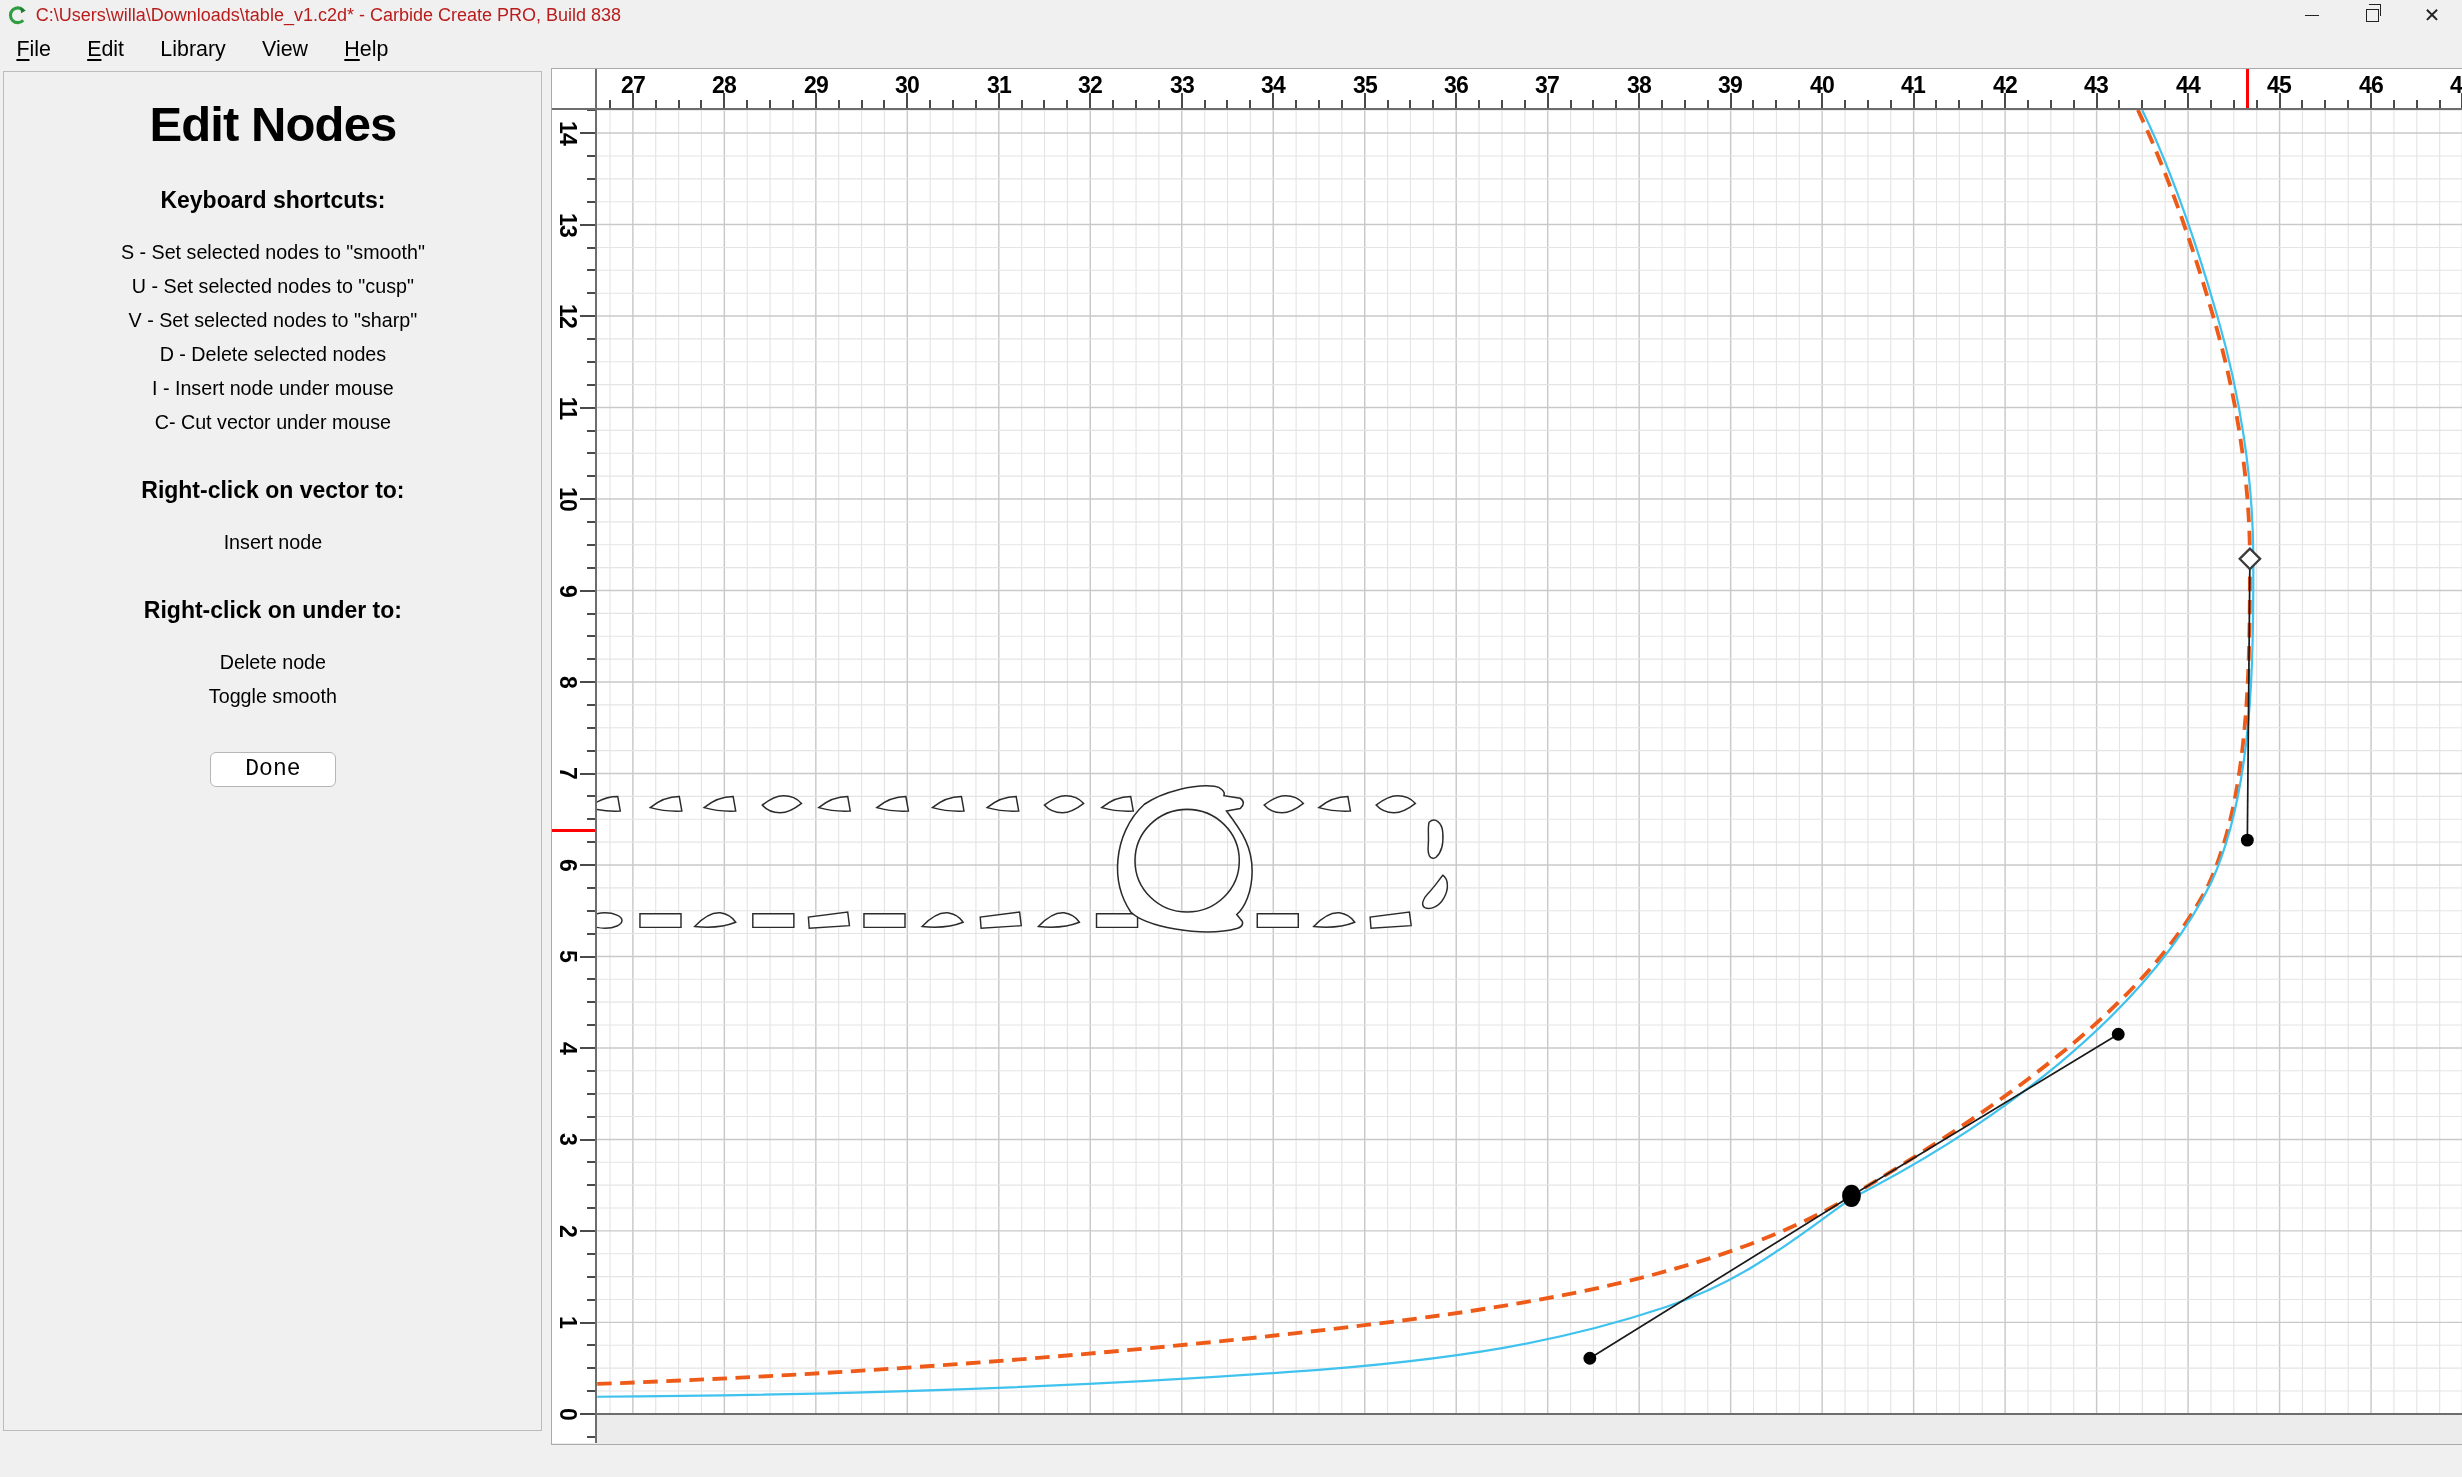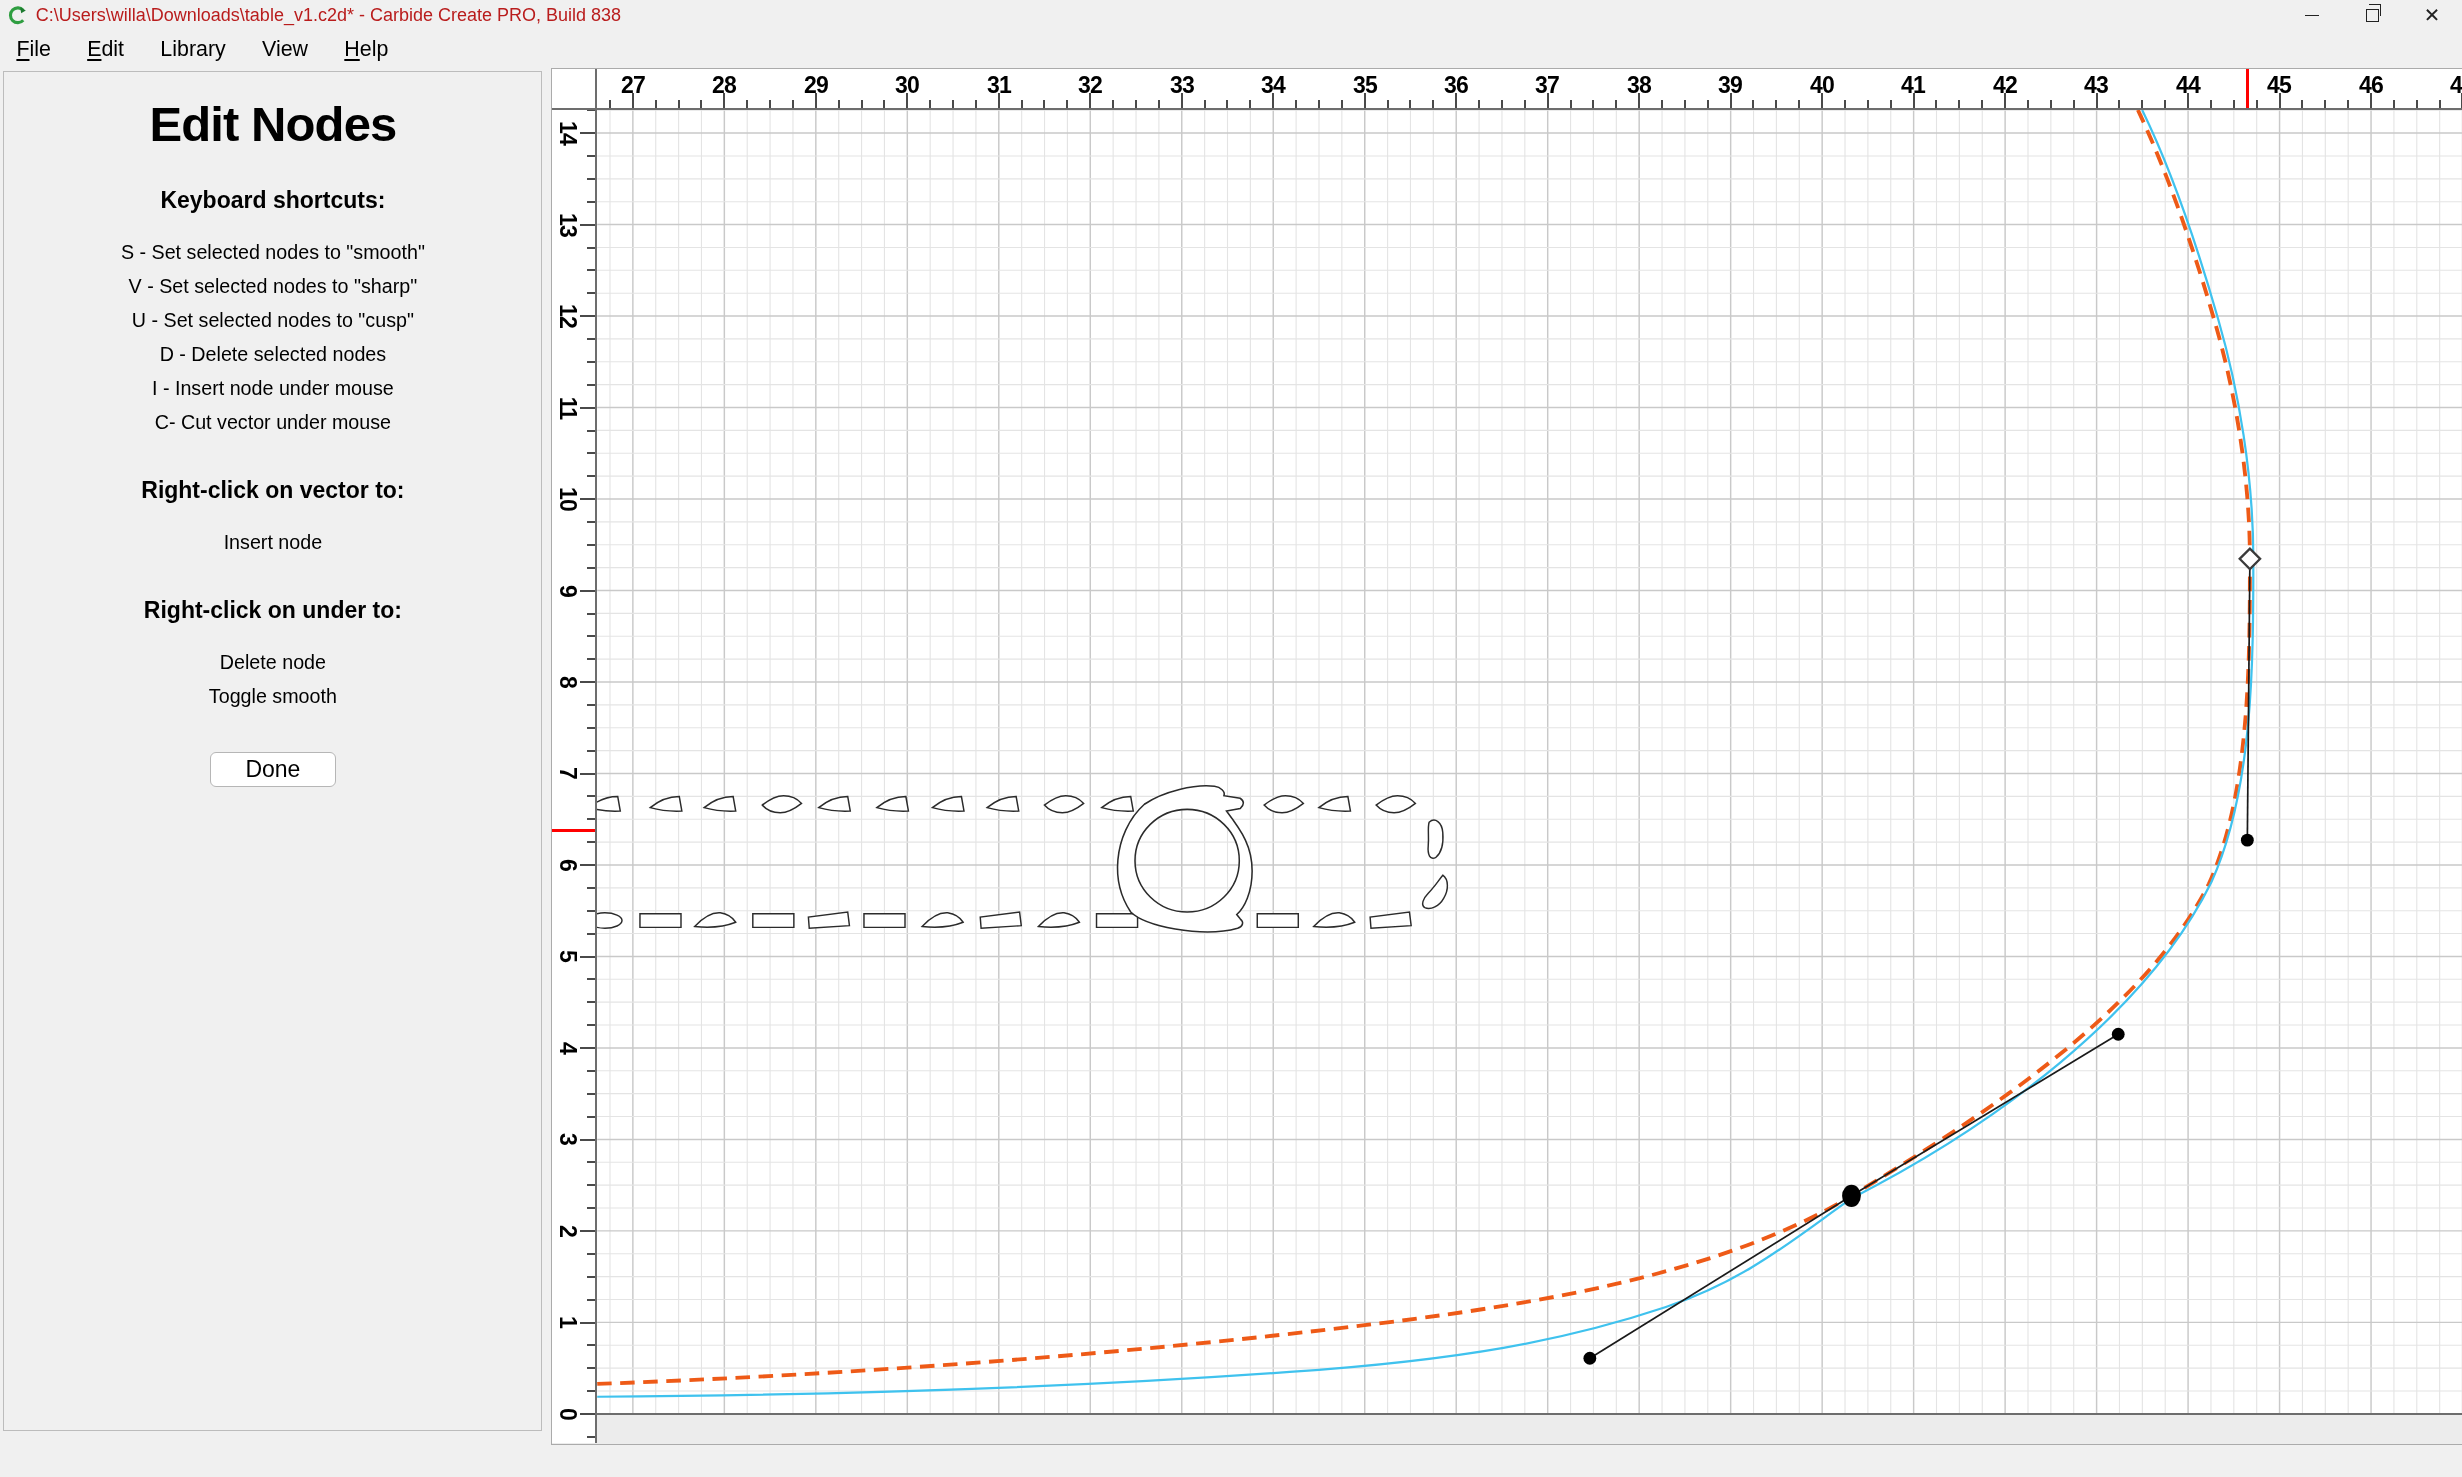--- a/index.html
+++ b/index.html
@@ -28,21 +28,21 @@
   
   .panel{position:absolute;left:3.4px;top:71px;width:539px;height:1360px;
     background:#f0f0f0;border:1.7px solid #bcbcbc;box-sizing:border-box;text-align:center;}
   .panel-title{font-size:49px;font-weight:bold;color:#000;margin-top:27px;line-height:51px;letter-spacing:-0.9px;}
   .panel-heading{font-size:23px;font-weight:bold;color:#000;line-height:26px;margin-top:38px;}
   .panel-heading.first{margin-top:37px;}
   .panel-items{margin-top:22px;}
   .panel-item{font-size:19.7px;color:#000;line-height:34px;white-space:nowrap;}
   .done-button{display:inline-block;margin-top:39px;width:126px;height:35px;line-height:33px;
     background:#ffffff;border:1.7px solid #b6b6b6;border-radius:6px;font-size:23px;color:#000;
-    box-sizing:border-box;text-align:center;}
+    box-sizing:border-box;text-align:center;font-family:Liberation Mono, monospace;}
   
   .viewport{position:absolute;left:551px;top:68px;width:1911px;height:1377px;
     background:#ececec;border:0.9px solid #ababab;border-right:none;box-sizing:border-box;}
   .corner-box{position:absolute;left:0;top:0;width:45px;height:41px;background:#fff;
     border-bottom:2.6px solid #6d6d6d;border-right:2.6px solid #6d6d6d;box-sizing:border-box;}
   .top-ruler{position:absolute;left:45px;top:0;width:1982px;height:41px;background:#fff;
     border-bottom:2.6px solid #6d6d6d;box-sizing:border-box;overflow:hidden;}
   .left-ruler{position:absolute;left:0;top:41px;width:45px;height:1333px;background:#fff;
     border-right:2.6px solid #6d6d6d;box-sizing:border-box;overflow:hidden;}
   .tick-v{position:absolute;bottom:0;width:1.7px;background:#4a4a4a;}
@@ -89,22 +89,22 @@
     <div class="menu-item">View</div>
     <div class="menu-item"><u>H</u>elp</div>
   </div>
 
 <div class="panel">
   <div class="panel-title">Edit Nodes</div>
   <div id="panel-sections">
       <div class="panel-heading first">Keyboard shortcuts:</div>
       <div class="panel-items">
         <div class="panel-item">S - Set selected nodes to "smooth"</div>
+        <div class="panel-item">U - Set selected nodes to "cusp"</div>
         <div class="panel-item">V - Set selected nodes to "sharp"</div>
-        <div class="panel-item">U - Set selected nodes to "cusp"</div>
         <div class="panel-item">D - Delete selected nodes</div>
         <div class="panel-item">I - Insert node under mouse</div>
         <div class="panel-item">C- Cut vector under mouse</div>
       </div>
       <div class="panel-heading">Right-click on vector to:</div>
       <div class="panel-items">
         <div class="panel-item">Insert node</div>
       </div>
       <div class="panel-heading">Right-click on under to:</div>
       <div class="panel-items">

